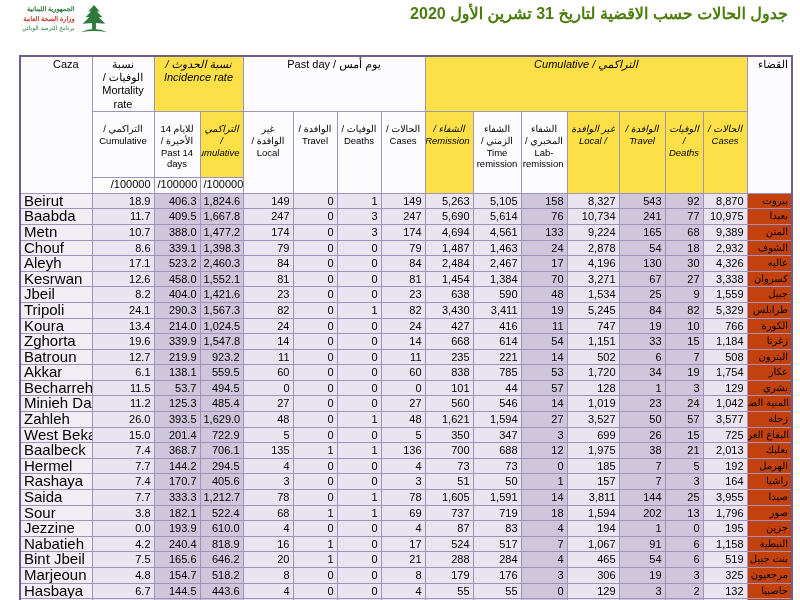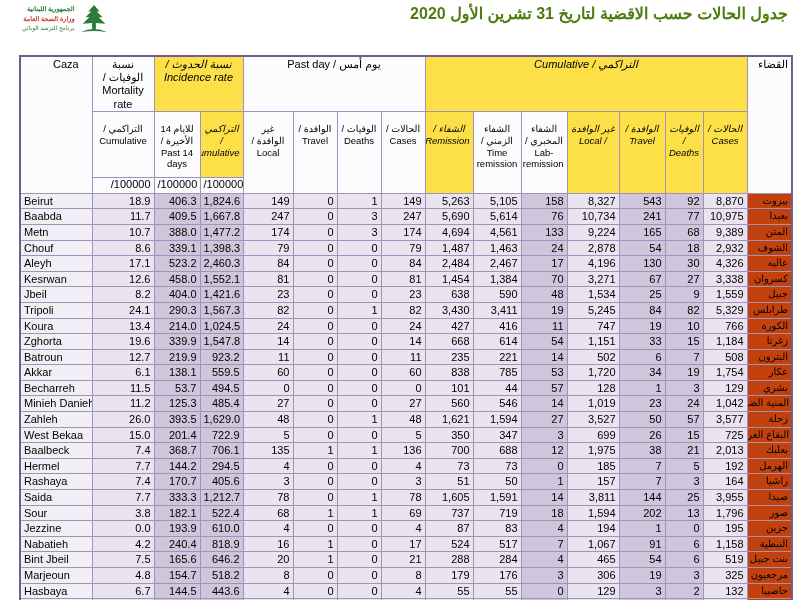--- a/index.html
+++ b/index.html
@@ -27,21 +27,21 @@
   thead th.hp{background:#fde047;font-style:italic;}
   tr.h1 th{font-size:11px;height:34px;padding-top:1px;}
   tr.h2 th{font-size:9.5px;height:54px;line-height:1.25;padding-top:11px;}
   tr.h3 th{font-size:11px;height:15px;text-align:right;margin-top:15px;}
   th.caza-h{text-align:left;font-size:12px;vertical-align:top;padding-top:2px;padding-left:32px;}
   th.caza-ar-h{font-size:10.5px;vertical-align:top;padding-top:2px;text-align:right;}
   tbody td{
     font-size:11px;height:14.6px;line-height:14.6px;
     text-align:right;white-space:nowrap;background:#e9e4f0;
   }
-  tbody td:nth-child(1){text-align:left;background:#f1eff5;font-size:11px;}
+  tbody td:nth-child(1){text-align:left;background:#f1eff5;font-size:15px;}
   tbody td:nth-child(3),
   tbody td:nth-child(4),
   tbody td:nth-child(11),
   tbody td:nth-child(13),
   tbody td:nth-child(14){background:#cfc6dc;}
   tbody td:nth-child(16){background:#c2410c;font-size:10px;direction:rtl;}
 </style>
 </head>
 <body>
 

